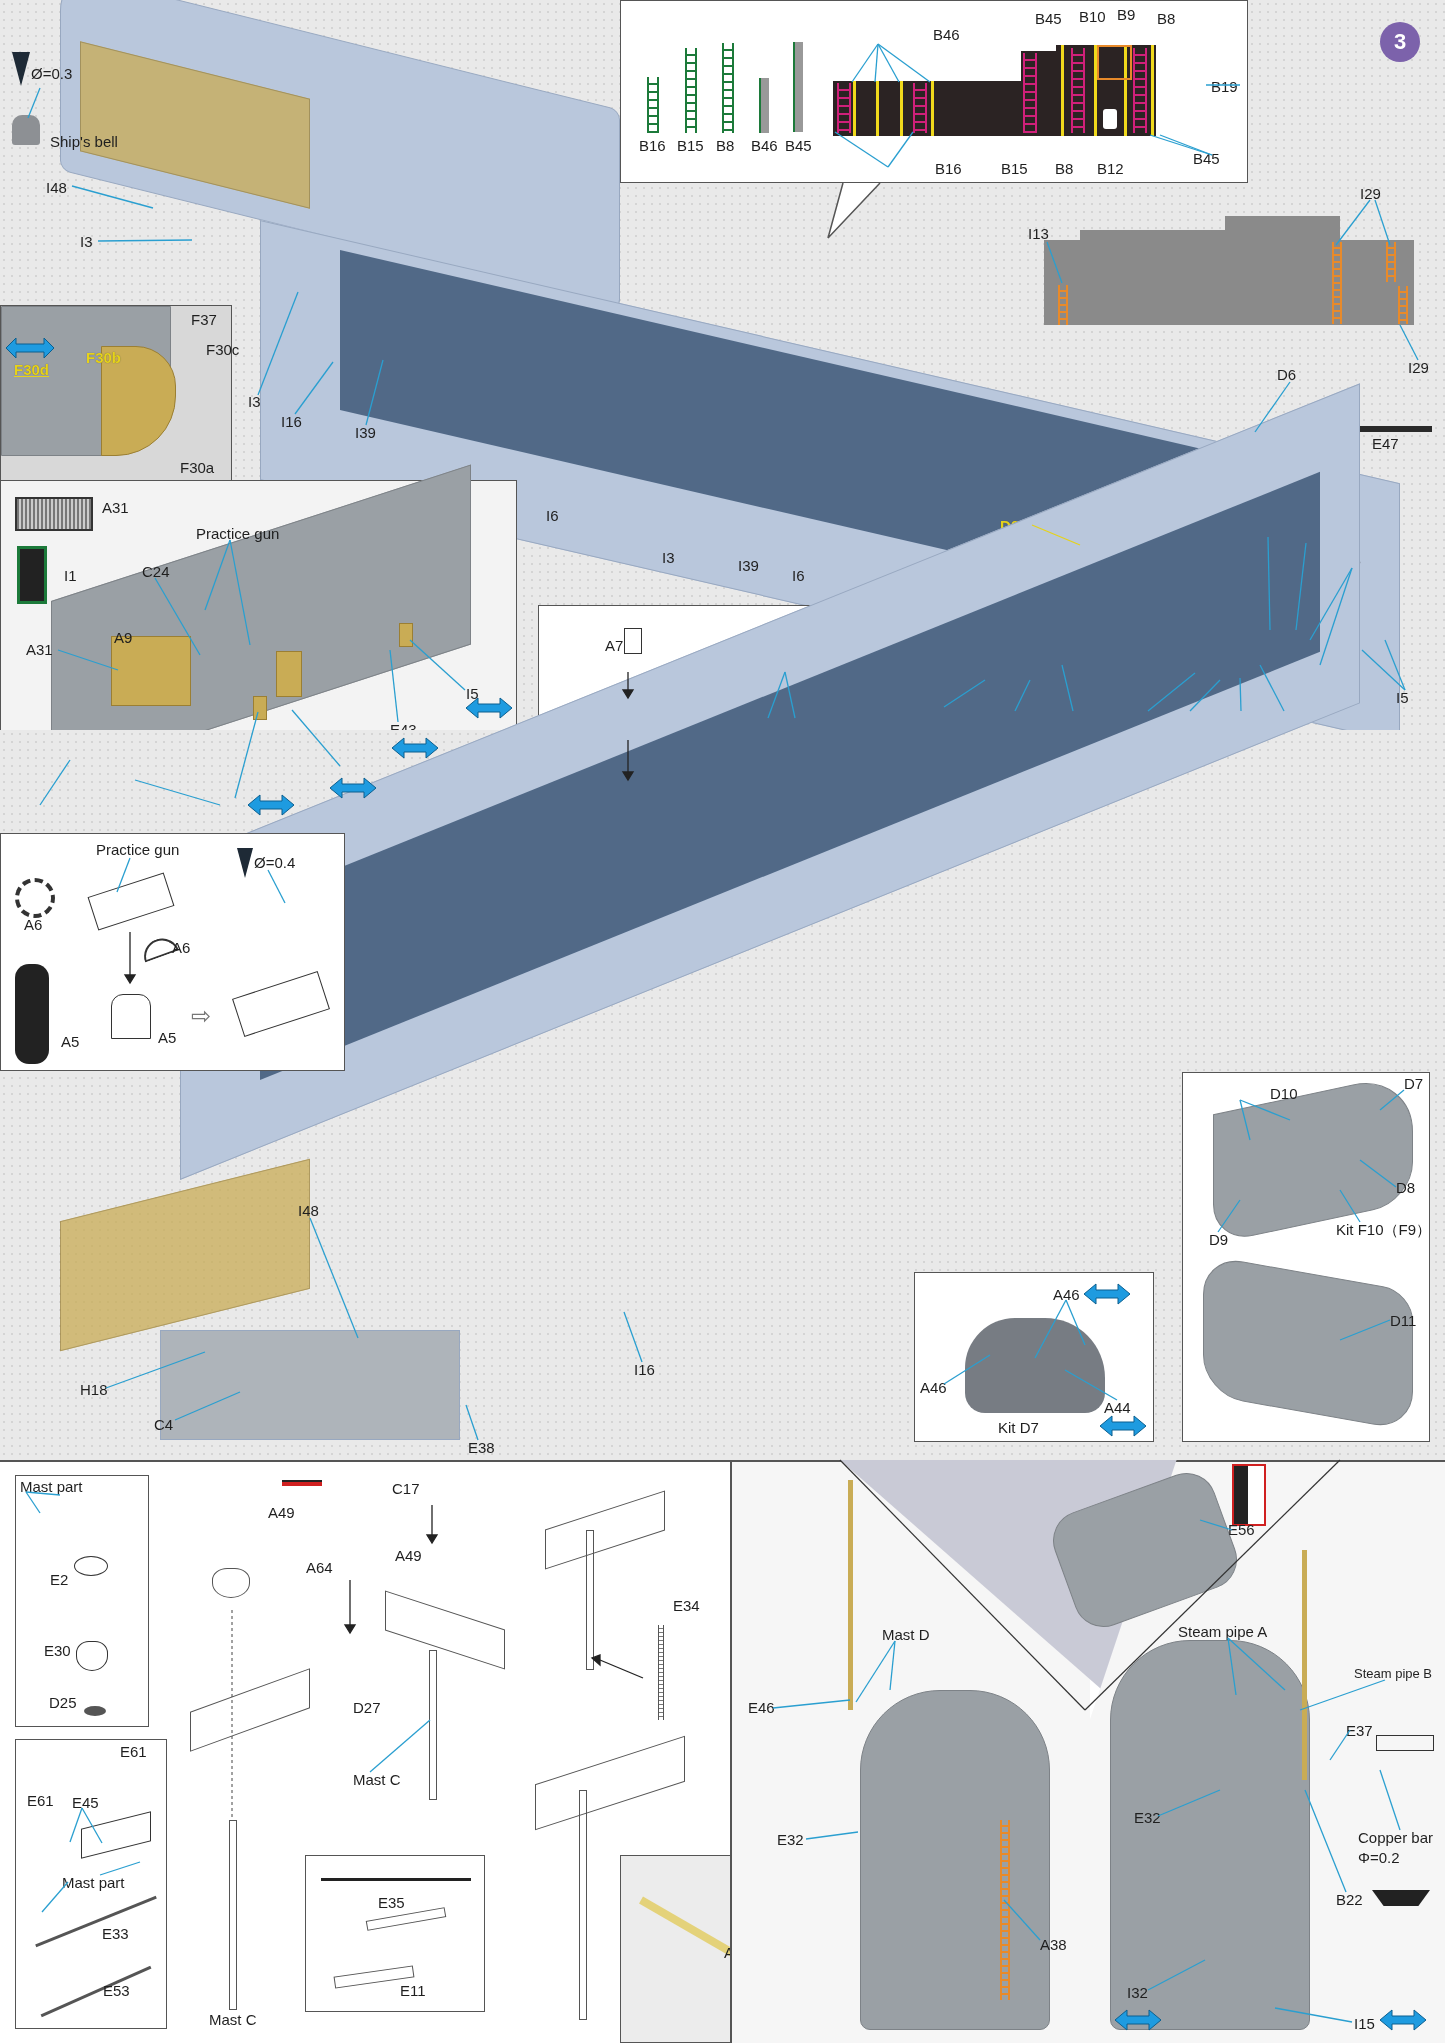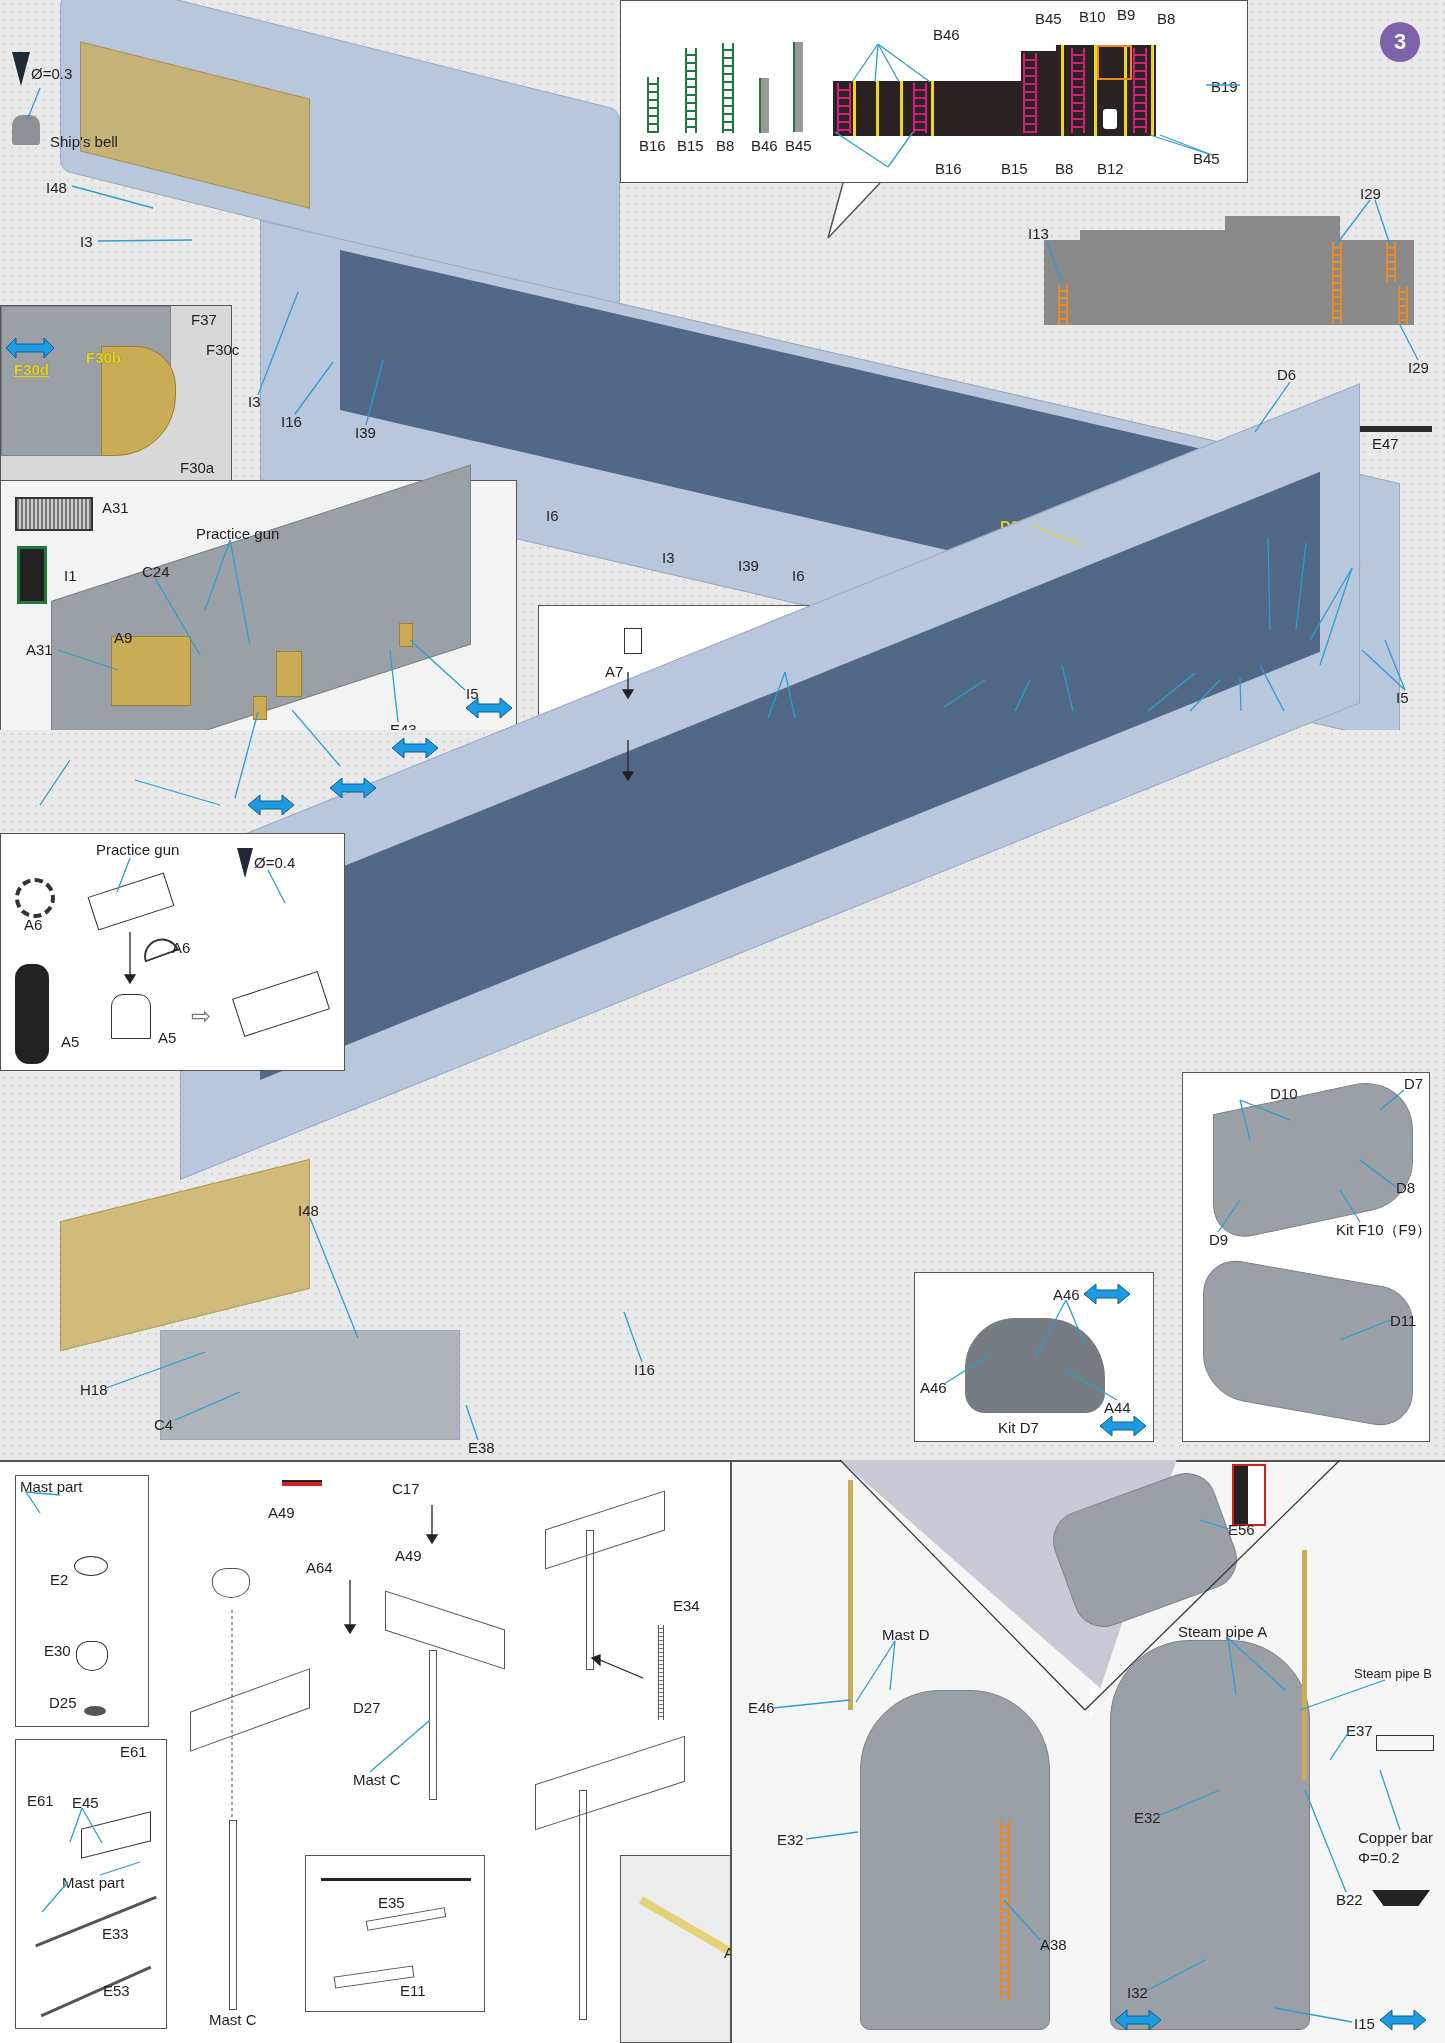--- a/index.html
+++ b/index.html
@@ -163,21 +163,21 @@
 <div class="lbl" style="left:466px;top:686px;">I5</div>
 
 <div class="panel" style="left:538px;top:605px;width:287px;height:228px;">
   <div class="abs" style="left:85px;top:22px;width:18px;height:26px;border:1.5px solid #333;"></div>
   <div class="abs" style="left:72px;top:82px;width:50px;height:30px;border:1.5px solid #333;border-top:4px solid #555;"></div>
   <div class="abs" style="left:72px;top:145px;width:62px;height:48px;border:1.5px solid #333;"></div>
   <div class="abs" style="left:30px;top:200px;width:48px;height:3px;background:#555;transform:rotate(14deg);"></div>
   <div class="abs" style="left:155px;top:125px;font-size:24px;color:#777;">⇨</div>
   <div class="abs" style="left:205px;top:108px;width:68px;height:48px;border:1.5px solid #333;border-top:6px double #555;"></div>
 </div>
-<div class="lbl" style="left:605px;top:664px;">A7</div>
+<div class="lbl" style="left:605px;top:638px;">A7</div>
 <div class="lbl" style="left:580px;top:697px;">A25</div>
 <div class="lbl" style="left:580px;top:758px;">A9</div>
 <div class="lbl" style="left:550px;top:805px;">A33</div>
 <div class="lbl" style="left:762px;top:656px;">A26</div>
 
 <div class="abs photo-bg" style="left:0;top:730px;width:1445px;height:730px;"></div>
 <div class="hull" style="left:180px;top:860px;width:1180px;height:320px;transform:skewY(-22deg);transform-origin:left bottom;"></div>
 <div class="deck" style="left:260px;top:900px;width:1060px;height:180px;transform:skewY(-22deg);transform-origin:left bottom;opacity:.85;"></div>
 <div class="gold" style="left:60px;top:1190px;width:250px;height:130px;transform:skewY(-14deg);opacity:.75;"></div>
 <div class="hull" style="left:160px;top:1330px;width:300px;height:110px;background:#aeb4ba;"></div>

